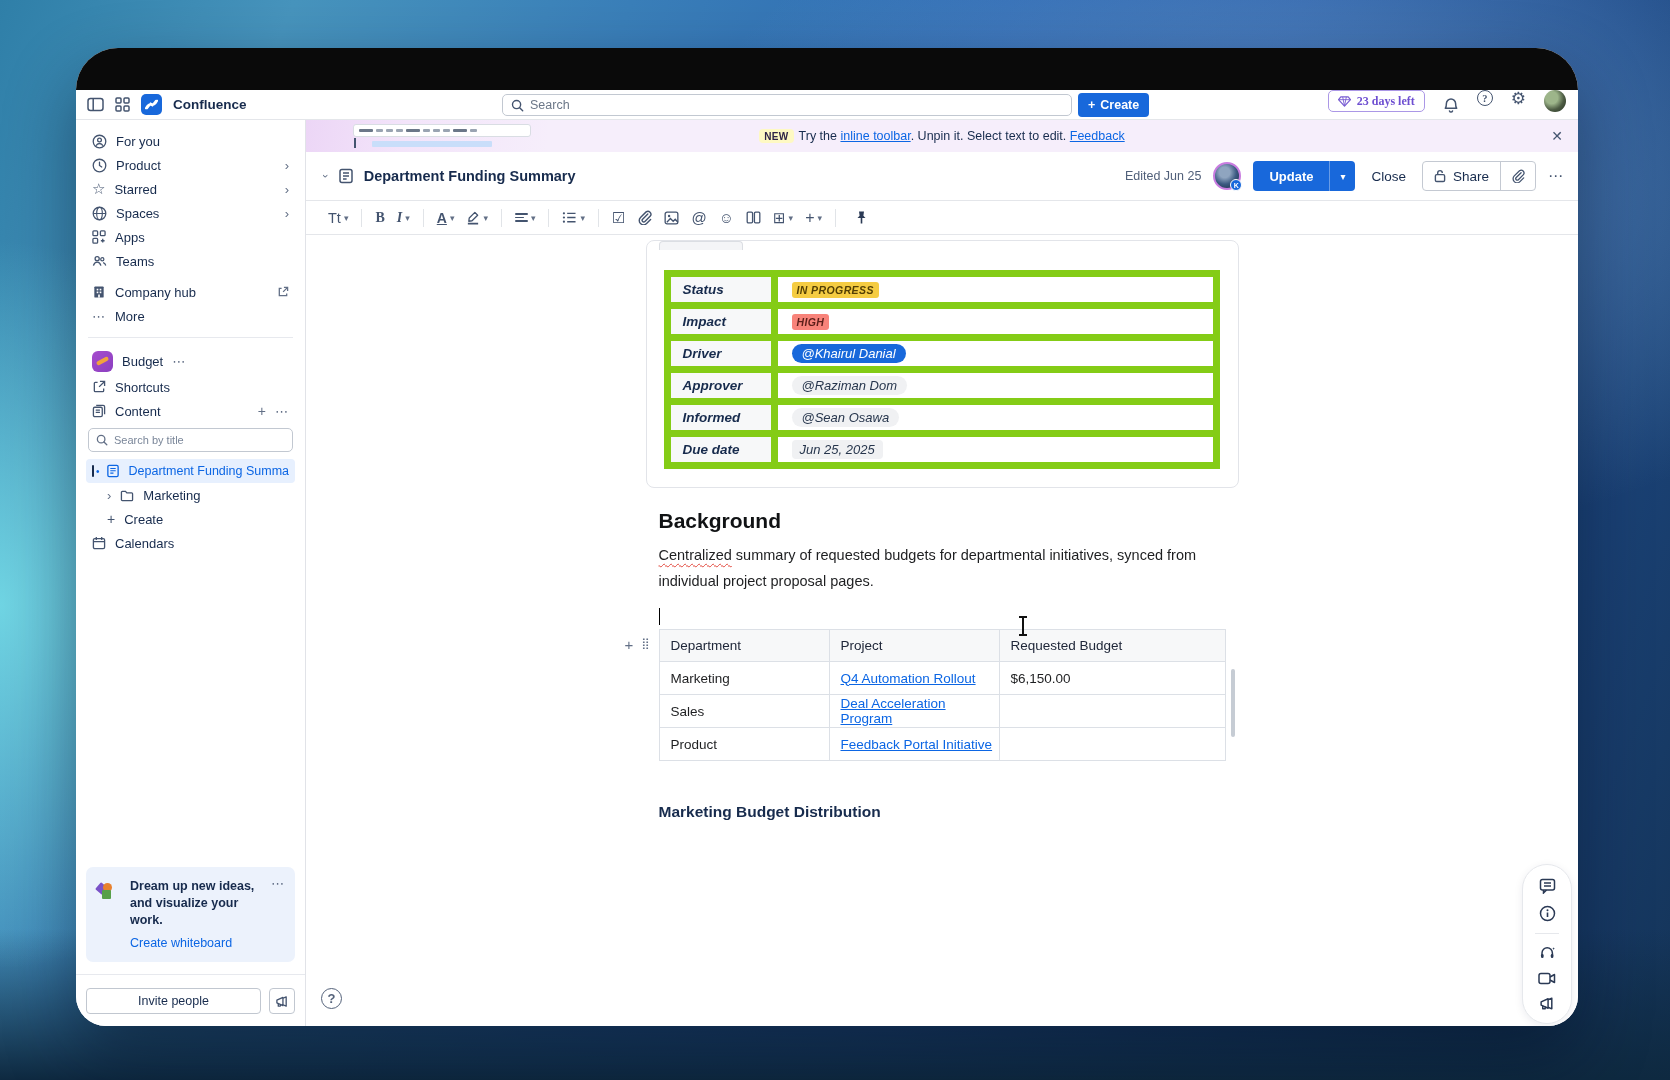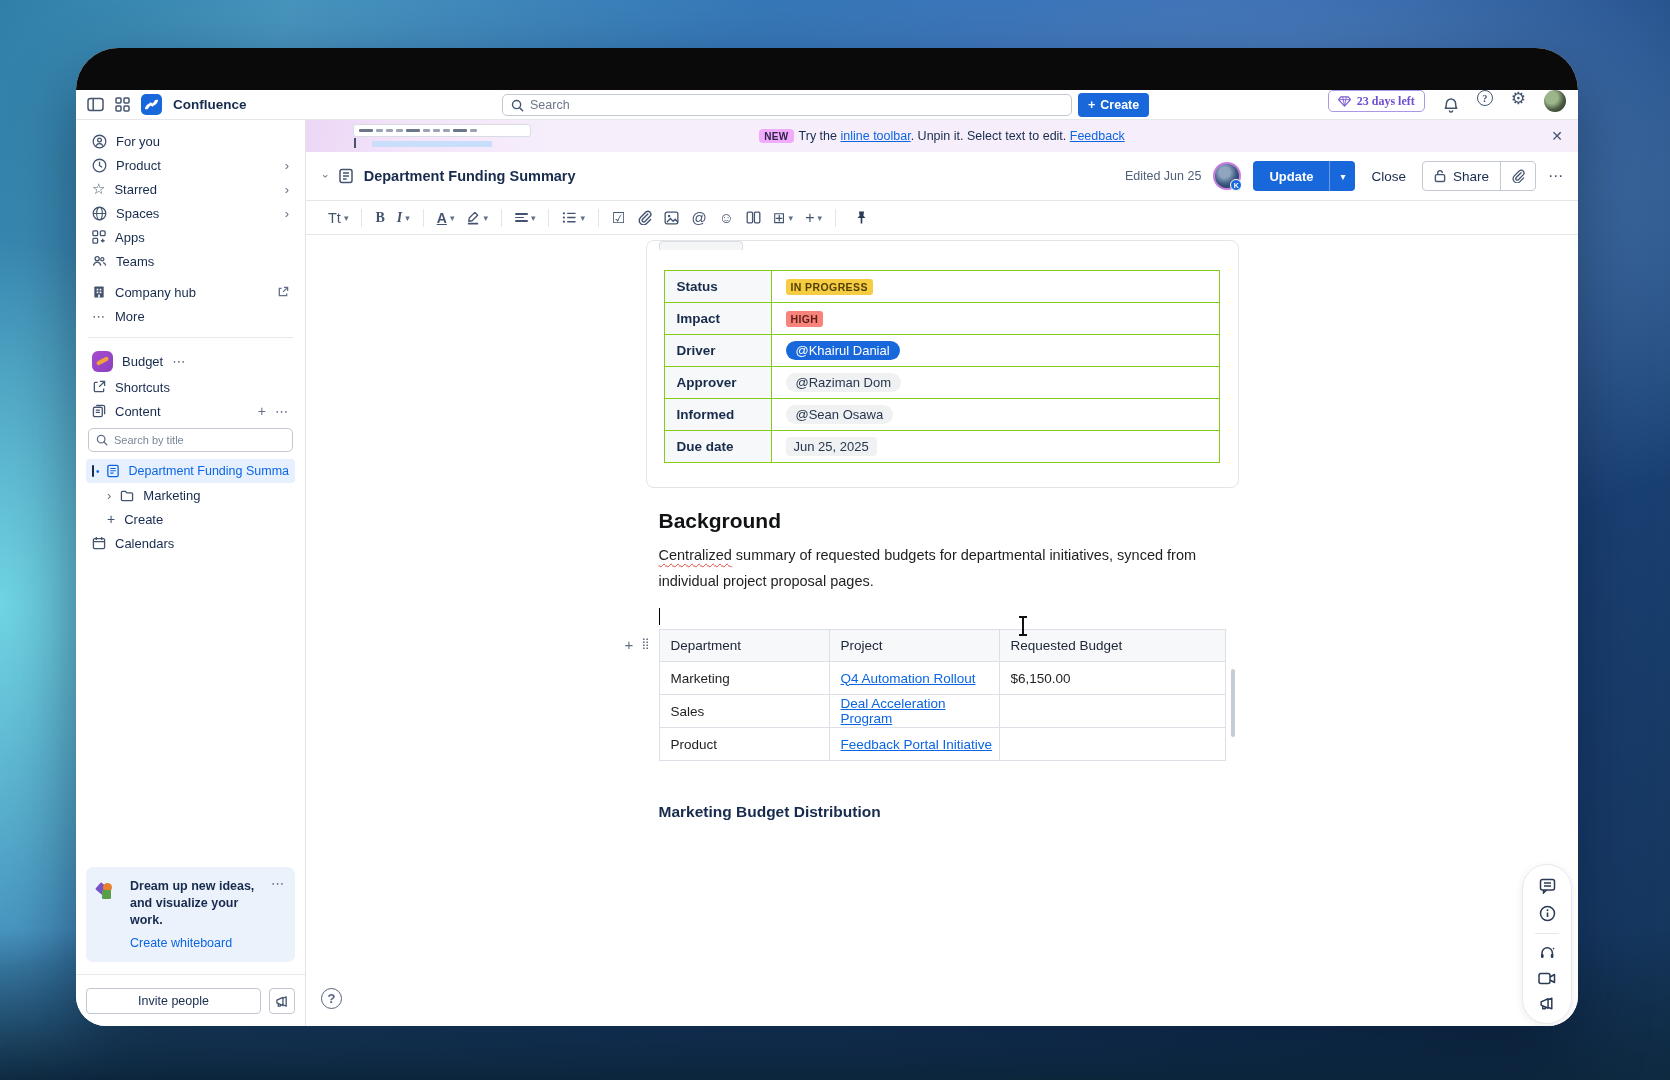--- a/index.html
+++ b/index.html
@@ -88,21 +88,21 @@
   .banner { height:32px; background:#f6eefb; position:relative; display:flex; align-items:center; justify-content:center; }
   .banner-preview { position:absolute; left:0; top:0; width:242px; height:32px; overflow:hidden;
     background:linear-gradient(100deg,#ecd6f6 0%, #f3e4fa 40%, #f6eefb 100%); }
   .mini-bar { position:absolute; left:47px; top:4px; width:178px; height:13px; background:#fff;
     border:1px solid #d9dde3; border-radius:3px; display:flex; align-items:center; gap:3px; padding:0 5px; }
   .mini-bar i { display:block; width:7px; height:3px; background:#9aa4b2; border-radius:1px; }
   .mini-bar i.w { width:14px; background:#6b7788; }
   .mini-hl { position:absolute; left:66px; top:21px; width:120px; height:6px; background:#c9defa; border-radius:1px; }
   .mini-cursor { position:absolute; left:48px; top:18px; width:2px; height:10px; background:#44546f; }
   .banner-msg { font-size:12.5px; color:#172b4d; display:flex; align-items:center; gap:5px; }
-  .new-badge { background:#f0abfc; color:#2f2447; font-size:10px; font-weight:700; padding:1.5px 5px; border-radius:4px; letter-spacing:.3px; }
+  .new-badge { background:#fef9c3; color:#2f2447; font-size:10px; font-weight:700; padding:1.5px 5px; border-radius:4px; letter-spacing:.3px; }
   .b-link { color:#0c66e4; text-decoration:underline; cursor:pointer; }
   .banner-x { position:absolute; right:15px; top:8px; font-size:14px; color:#44546f; cursor:pointer; }
 
   
   .page-header { height:48px; display:flex; align-items:center; padding:0 14px 0 18px; background:#fff; }
   .ph-left { display:flex; align-items:center; gap:10px; }
   .page-title { font-size:14.5px; font-weight:700; color:#172b4d; }
   .ph-right { margin-left:auto; display:flex; align-items:center; gap:12px; }
   .edited { font-size:12.5px; color:#505f79; }
   .avatar-ring { width:28px; height:28px; border-radius:50%; border:2px solid #c97de0; position:relative;
@@ -138,21 +138,21 @@
 
   
   .canvas { flex:1; background:#fff; position:relative; overflow:hidden; }
   .doc-col { width:567px; margin:0 auto; padding-top:5px; position:relative; }
 
   .props-tab { position:absolute; top:0px; left:12px; width:84px; height:9px;
     background:#f4f5f7; border:1px solid #dbdee3; border-bottom:none; border-radius:4px 4px 0 0; }
   .props-panel { position:relative; margin:0 -13px; height:248px; border:1px solid #e2e4e9;
     border-radius:8px; background:#fff; }
   .props-table { position:absolute; left:17px; right:20px; top:29px; border-collapse:collapse; width:556px; }
-  .props-table td { border:1px solid #84cc16; height:32px; font-size:13.5px; vertical-align:middle; }
+  .props-table td { border:7px solid #84cc16; height:32px; font-size:13.5px; vertical-align:middle;font-style:italic; }
   .props-table td.pl { width:107px; background:#f7f8f9; font-weight:700; color:#172b4d; padding-left:12px; font-size:13.5px; }
   .props-table td.pv { padding-left:14px; }
   .loz { display:inline-block; font-size:10.5px; font-weight:700; padding:2px 5px; border-radius:3px; letter-spacing:.4px; }
   .loz-yellow { background:#f5cc42; color:#533f04; }
   .loz-red { background:#f8837a; color:#5d1f1a; }
   .pill { display:inline-block; font-size:13px; padding:2px 10px; border-radius:12px; background:#f0f1f3; color:#27364d; }
   .pill-sel { background:#1868db; color:#fff; }
   .pill-date { border-radius:4px; padding:2px 8px; }
 
   .h-bg { font-size:21px; font-weight:700; color:#101214; margin:21px 0 9px; }

